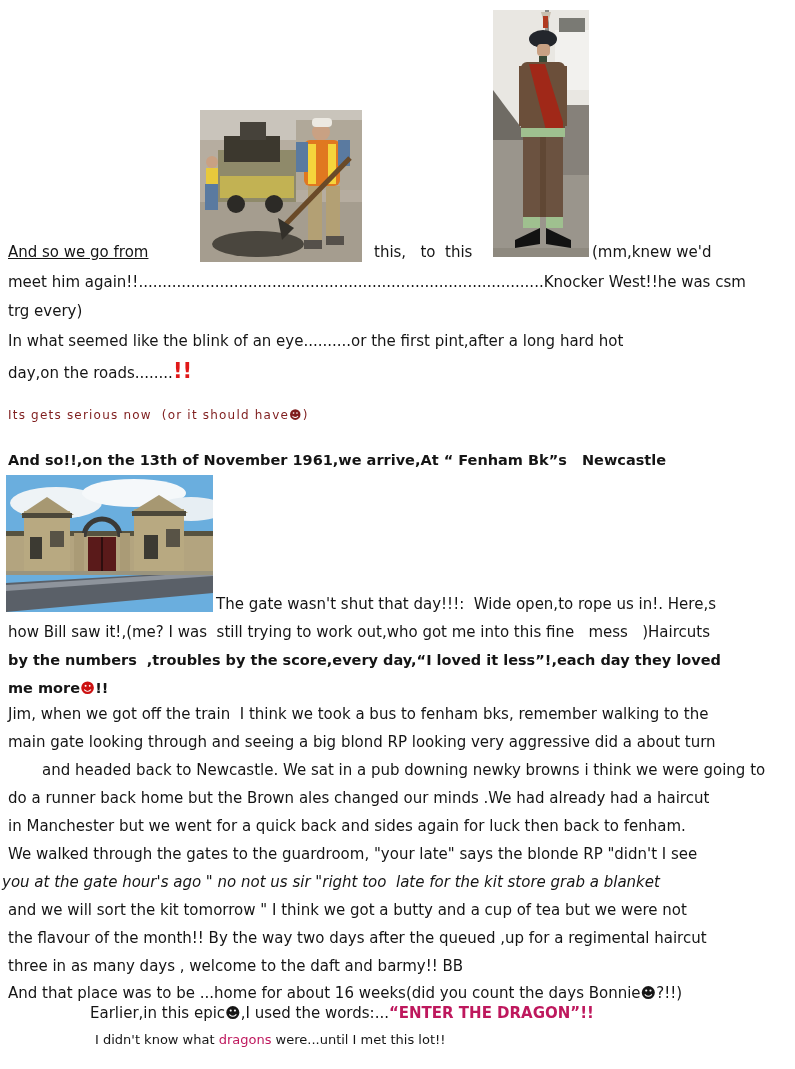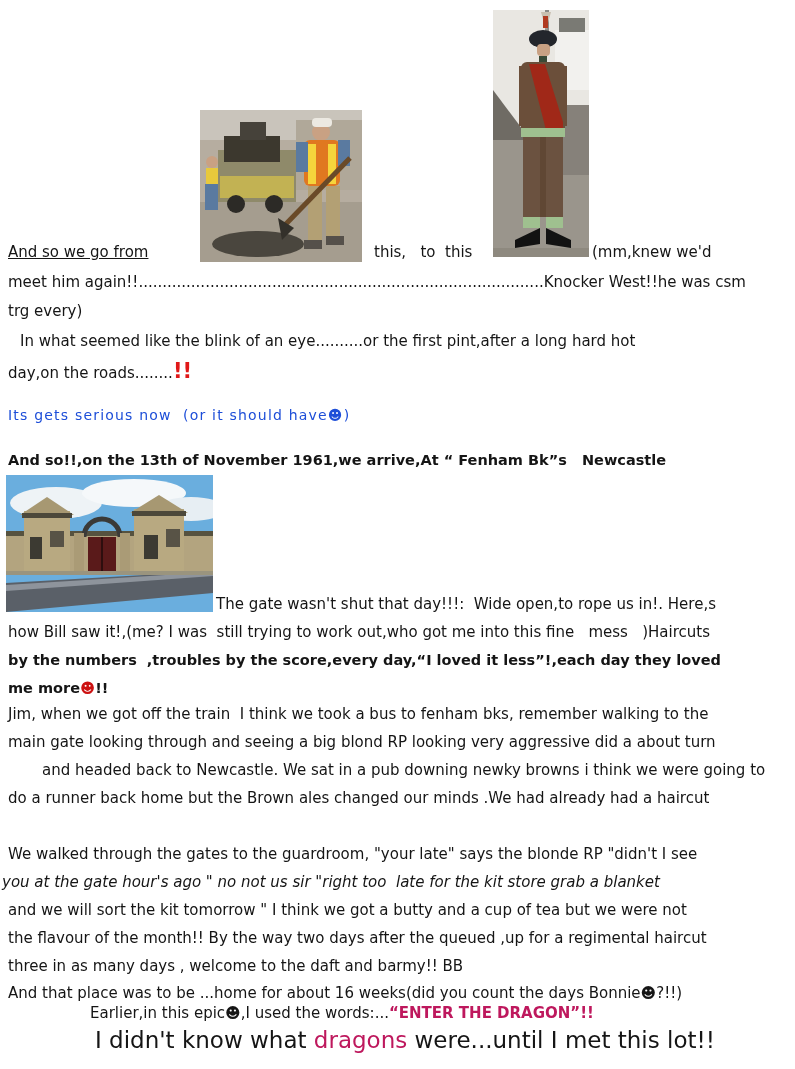--- a/index.html
+++ b/index.html
@@ -4,23 +4,23 @@
 <style>
   html,body{margin:0;padding:0;background:#ffffff;}
   #page{
     position:relative;width:795px;height:1069px;background:#ffffff;
     overflow:hidden;font-family:"DejaVu Sans",sans-serif;color:#151515;
   }
   .ln{position:absolute;white-space:pre;font-size:15px;line-height:20px;color:#151515;}
   .bold{font-weight:bold;font-size:14.5px;}
   .red{color:#be185d;}
   .red-bang{color:#e01818;font-weight:bold;font-size:21px;line-height:16px;}
-  .heading{font-size:14px;letter-spacing:1.2px;color:#1d4ed8;}
+  .heading{font-size:12px;letter-spacing:1.2px;color:#7f1d1d;}
   .smiley-red{color:#cc1111;}
-  .final-line{font-size:23px;}
+  .final-line{font-size:13px;}
   .photo{position:absolute;display:block;}
   svg{display:block;}
 </style>
 </head>
 <body>
 
 <div id="page">
 
   <div class="photo" style="left:493px;top:10px;width:96px;height:247px;" title="soldier-red-sash-uniform-photo">
     <svg width="96" height="247" viewBox="0 0 96 247" xmlns="http://www.w3.org/2000/svg">
@@ -82,21 +82,21 @@
       <line x1="150" y1="48" x2="84" y2="116" stroke="#6a4a28" stroke-width="5"></line>
       <polygon points="78,108 94,118 82,130" fill="#33302a"></polygon>
     </svg>
   </div>
 
   <div class="ln" style="left:8px;top:242px;text-decoration:underline;">And so we go from</div>
   <div class="ln" style="left:374px;top:242px;">this,   to  this</div>
   <div class="ln" style="left:592px;top:242px;">(mm,knew we'd</div>
   <div class="ln" style="left:8px;top:272px;">meet him again!!.....................................................................................Knocker West!!he was csm</div>
   <div class="ln" style="left:8px;top:301px;">trg every)</div>
-  <div class="ln" style="left:20px;top:331px;">In what seemed like the blink of an eye..........or the first pint,after a long hard hot</div>
+  <div class="ln" style="left:8px;top:331px;">In what seemed like the blink of an eye..........or the first pint,after a long hard hot</div>
   <div class="ln" style="left:8px;top:363px;"><span>day,on the roads........</span><span class="red-bang">!!</span></div>
 
   <div class="ln heading" style="left:8px;top:405px;">Its gets serious now  (or it should have☻)</div>
 
   <div class="ln bold" style="left:8px;top:450px;">And so!!,on the 13th of November 1961,we arrive,At “ Fenham Bk”s   Newcastle</div>
 
   <div class="photo" style="left:6px;top:475px;width:207px;height:137px;" title="fenham-barracks-gate-photo">
     <svg width="207" height="137" viewBox="0 0 207 137" xmlns="http://www.w3.org/2000/svg">
       <rect width="207" height="137" fill="#6aaede"></rect>
       <ellipse cx="50" cy="28" rx="46" ry="16" fill="#eef3f6"></ellipse>
@@ -127,20 +127,21 @@
 
   <div class="ln" style="left:216px;top:594px;">The gate wasn't shut that day!!!:  Wide open,to rope us in!. Here,s</div>
   <div class="ln" style="left:8px;top:622px;">how Bill saw it!,(me? I was  still trying to work out,who got me into this fine   mess   )Haircuts</div>
   <div class="ln bold" style="left:8px;top:650px;">by the numbers  ,troubles by the score,every day,“I loved it less”!,each day they loved</div>
   <div class="ln bold" style="left:8px;top:678px;"><span>me more</span><span class="smiley-red">☻</span><span>!!</span></div>
 
   <div class="ln" style="left:8px;top:704px;">Jim, when we got off the train  I think we took a bus to fenham bks, remember walking to the</div>
   <div class="ln" style="left:8px;top:732px;">main gate looking through and seeing a big blond RP looking very aggressive did a about turn</div>
   <div class="ln" style="left:8px;top:760px;margin-left:34px;">and headed back to Newcastle. We sat in a pub downing newky browns i think we were going to</div>
   <div class="ln" style="left:8px;top:788px;">do a runner back home but the Brown ales changed our minds .We had already had a haircut</div>
+  <div class="ln" style="left:8px;top:816px;">in Manchester but we went for a quick back and sides again for luck then back to fenham.</div>
   <div class="ln" style="left:8px;top:844px;">We walked through the gates to the guardroom, "your late" says the blonde RP "didn't I see</div>
   <div class="ln" style="left:2px;top:872px;font-style:italic;">you at the gate hour's ago " no not us sir "right too  late for the kit store grab a blanket</div>
   <div class="ln" style="left:8px;top:900px;">and we will sort the kit tomorrow " I think we got a butty and a cup of tea but we were not</div>
   <div class="ln" style="left:8px;top:928px;">the flavour of the month!! By the way two days after the queued ,up for a regimental haircut</div>
   <div class="ln" style="left:8px;top:956px;">three in as many days , welcome to the daft and barmy!! BB</div>
   <div class="ln" style="left:8px;top:983px;">And that place was to be ...home for about 16 weeks(did you count the days Bonnie☻?!!)</div>
 
   <div class="ln" style="left:90px;top:1003px;"><span>Earlier,in this epic☻,I used the words:...</span><span class="red" style="font-weight:bold;">“ENTER THE DRAGON”!!</span></div>
   <div class="ln final-line" style="left:95px;top:1030px;"><span>I didn't know what </span><span class="red">dragons</span><span> were...until I met this lot!!</span></div>
 

